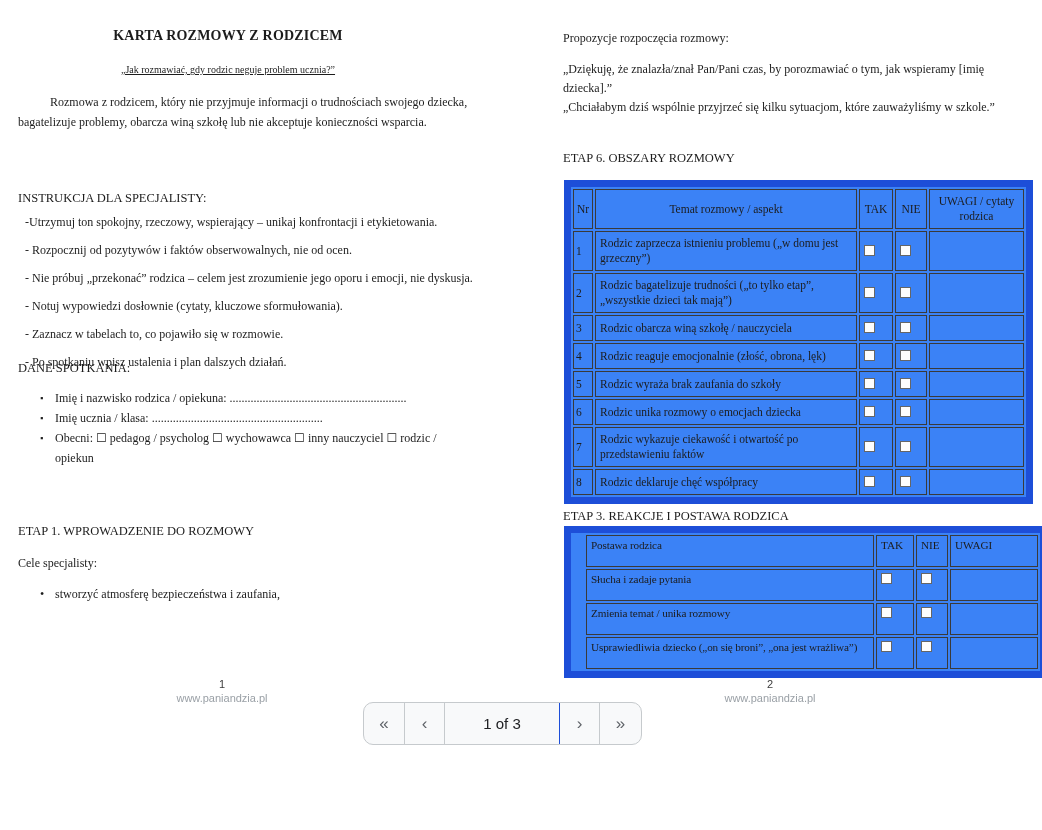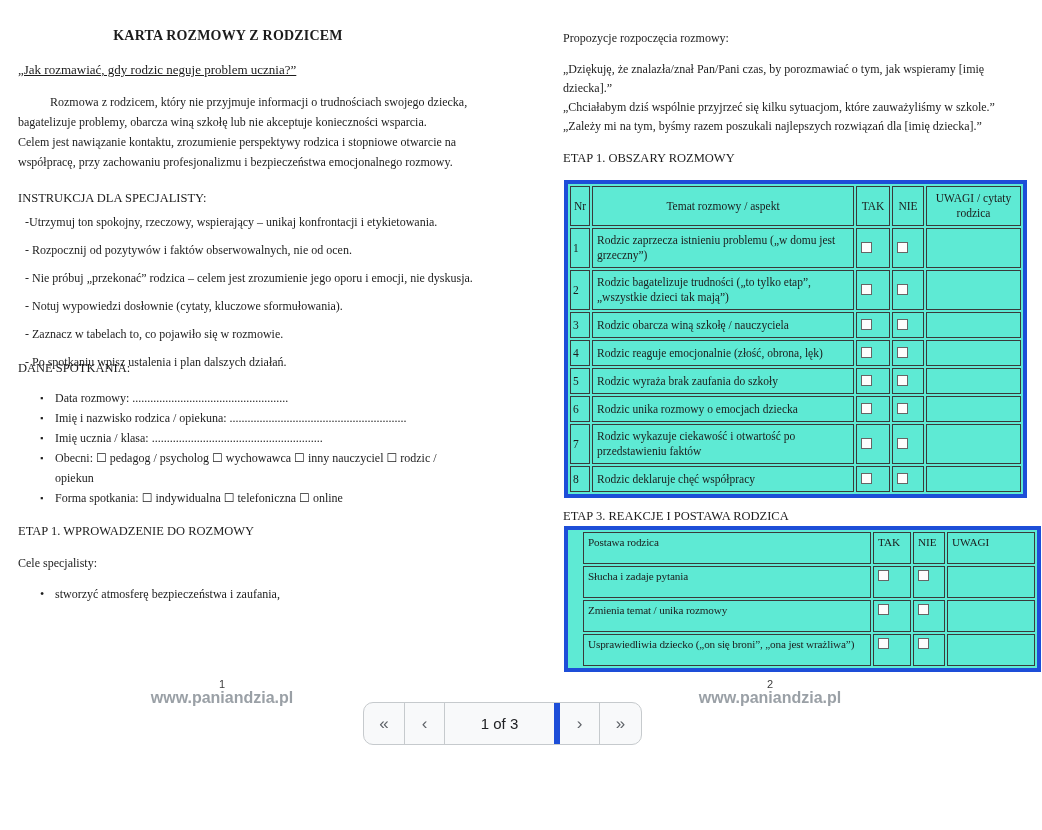--- a/index.html
+++ b/index.html
@@ -6,34 +6,34 @@
   body{
     width:1042px;height:830px;background:#ffffff;overflow:hidden;position:relative;
     font-family:"Liberation Serif", serif;color:#1c1c1c;
   }
   
   .doc{position:absolute;top:0;font-size:12px;line-height:20px;}
   .page-left{left:18px;width:470px;}
   .page-right{left:563px;width:435px;}
   .abs{position:absolute;}
   .doc-title{font-weight:bold;font-size:14px;letter-spacing:.2px;text-align:center;width:420px;}
-  .doc-subtitle{font-size:13px;width:420px;text-decoration:underline;}
+  .doc-subtitle{font-size:10px;text-align:center;width:420px;text-decoration:underline;}
   .para p{margin:0;}
   .indent{text-indent:32px;}
   .heading{font-size:12.5px;}
   .instr p{margin:0 0 15px 7px;white-space:nowrap;line-height:13px;}
   ul{list-style:none;margin:0;padding:0;}
   .sq-list li{position:relative;padding-left:37px;line-height:20px;white-space:nowrap;}
   .sq-list li::before{content:"▪";position:absolute;left:22px;top:0;font-size:9px;}
   .sq-list li .wrap2{display:block;white-space:nowrap;}
   .dot-list li{position:relative;padding-left:37px;line-height:22px;white-space:nowrap;}
   .dot-list li::before{content:"•";position:absolute;left:22px;top:0;font-size:12px;}
   
-  table.doc-table{border-collapse:separate;border-spacing:2px;border:4px solid #1d4ed8;
-    background:#5eead4;table-layout:fixed;}
+  table.doc-table{border-collapse:separate;border-spacing:2px;border:7px solid #1d4ed8;
+    background:#3b82f6;table-layout:fixed;}
   table.doc-table td{border:1px solid #3a3a3a;padding:2px 4px;overflow:hidden;}
   .t2{width:415px;font-size:11.5px;line-height:15px;}
   .t2 td{vertical-align:middle;}
   .t2 .th{text-align:center;vertical-align:middle;}
   .t2 .c-nr{width:14px;padding:2px 2px;}
   .t2 .c-text{width:252px;}
   .t2 .c-tak{width:24px;}
   .t2 .c-nie{width:22px;}
   .t2 .c-uw{width:85px;}
   .t2 .h-head td{height:34px;}
@@ -45,95 +45,91 @@
   .t3 .c-tak{width:28px;}
   .t3 .c-nie{width:22px;}
   .t3 .c-uw{width:78px;margin-top:16px;}
   .t3 tr td{height:26px;}
   .cbx{display:inline-block;width:9px;height:9px;border:1px solid #666;background:#fdfdfd;
     vertical-align:-1px;}
   
   .footer{position:absolute;width:400px;text-align:center;
     font-family:"Liberation Sans", sans-serif;}
   .footer .pnum{font-size:11px;color:#3c3c3c;line-height:13px;}
-  .footer .site{font-size:16px;color:#9aa0a6;line-height:14px;font-weight:bold;}
+  .footer .site{font-size:11px;color:#9aa0a6;line-height:14px;}
   
   .pager{position:absolute;left:363px;top:702px;width:277px;height:41px;
     background:#f8f9fa;border:1px solid #c6cacd;border-radius:10px;
     display:flex;align-items:stretch;overflow:hidden;
     font-family:"Liberation Sans", sans-serif;}
   .pager .pbtn{display:flex;align-items:center;justify-content:center;
     border-right:1px solid #c6cacd;color:#5f6368;font-size:17px;cursor:pointer;
     background:transparent;user-select:none;}
   .pager .pbtn:last-child{border-right:none;}
   .pager .p-first{width:40px;}
   .pager .p-prev{width:39px;}
   .pager .p-label{flex:1;display:flex;align-items:center;justify-content:center;
-    border-right:6px solid #1d4ed8;font-size:15px;color:#202124;}
+    border-right:1px solid #1d4ed8;font-size:15px;color:#202124;}
   .pager .p-next{width:39px;}
   .pager .p-last{width:41px;}
 </style>
 </head>
 <body>
 
 <div class="doc page-left">
 
   <div class="abs doc-title" style="top:26px;left:0;">KARTA ROZMOWY Z RODZICEM</div>
 
   <div class="abs doc-subtitle" style="top:60px;left:0;">„Jak rozmawiać, gdy rodzic neguje problem ucznia?”</div>
 
   <div class="abs para" style="top:92px;left:0;width:470px;">
     <p class="indent">Rozmowa z rodzicem, który nie przyjmuje informacji o trudnościach swojego dziecka, bagatelizuje problemy, obarcza winą szkołę lub nie akceptuje konieczności wsparcia.</p>
-    <p>Celem jest nawiązanie kontaktu, zrozumienie perspektywy rodzica i stopniowe otwarcie na współpracę, przy zachowaniu profesjonalizmu i bezpieczeństwa emocjonalnego rozmowy.</p>
   </div>
 
   <div class="abs heading" style="top:188px;left:0;">INSTRUKCJA DLA SPECJALISTY:</div>
 
   <div class="abs instr" style="top:216px;left:0;">
     <p>-Utrzymuj ton spokojny, rzeczowy, wspierający – unikaj konfrontacji i etykietowania.</p>
     <p>- Rozpocznij od pozytywów i faktów obserwowalnych, nie od ocen.</p>
     <p>- Nie próbuj „przekonać” rodzica – celem jest zrozumienie jego oporu i emocji, nie dyskusja.</p>
     <p>- Notuj wypowiedzi dosłownie (cytaty, kluczowe sformułowania).</p>
     <p>- Zaznacz w tabelach to, co pojawiło się w rozmowie.</p>
     <p>- Po spotkaniu wpisz ustalenia i plan dalszych działań.</p>
   </div>
 
   <div class="abs heading" style="top:358px;left:0;">DANE SPOTKANIA:</div>
 
   <ul class="abs sq-list" style="top:388px;left:0;">
-    <li><span>Data rozmowy: ....................................................</span></li>
     <li><span>Imię i nazwisko rodzica / opiekuna: ...........................................................</span></li>
     <li><span>Imię ucznia / klasa: .........................................................</span></li>
     <li>
       <span>Obecni: ☐ pedagog / psycholog ☐ wychowawca ☐ inny nauczyciel ☐ rodzic /</span>
       <span class="wrap2">opiekun</span>
     </li>
-    <li><span>Forma spotkania: ☐ indywidualna ☐ telefoniczna ☐ online</span></li>
   </ul>
 
   <div class="abs heading" style="top:521px;left:0;">ETAP 1. WPROWADZENIE DO ROZMOWY</div>
 
   <div class="abs" style="top:553px;left:0;">Cele specjalisty:</div>
 
   <ul class="abs dot-list" style="top:583px;left:0;">
     <li><span>stworzyć atmosferę bezpieczeństwa i zaufania,</span></li>
   </ul>
 </div>
 
 <div class="doc page-right">
 
   <div class="abs" style="top:28px;left:0;">Propozycje rozpoczęcia rozmowy:</div>
 
   <div class="abs para" style="top:60px;left:0;width:435px;line-height:19px;">
     <p>„Dziękuję, że znalazła/znał Pan/Pani czas, by porozmawiać o tym, jak wspieramy [imię dziecka].”</p>
     <p>„Chciałabym dziś wspólnie przyjrzeć się kilku sytuacjom, które zauważyliśmy w szkole.”</p>
-    <p>„Zależy mi na tym, byśmy razem poszukali najlepszych rozwiązań dla [imię dziecka].”</p>
-  </div>
-
-  <div class="abs heading" style="top:148px;left:0;">ETAP 1. OBSZARY ROZMOWY</div>
+  </div>
+
+  <div class="abs heading" style="top:148px;left:0;">ETAP 6. OBSZARY ROZMOWY</div>
 
   <table class="abs doc-table t2" style="top:180px;left:1px;">
     <tbody>
         <tr class="h-head">
       <td class="c-nr th">Nr</td>
       <td class="c-text th">Temat rozmowy / aspekt</td>
       <td class="c-tak th">TAK</td>
       <td class="c-nie th">NIE</td>
       <td class="c-uw th">UWAGI / cytaty rodzica</td>
     </tr>

